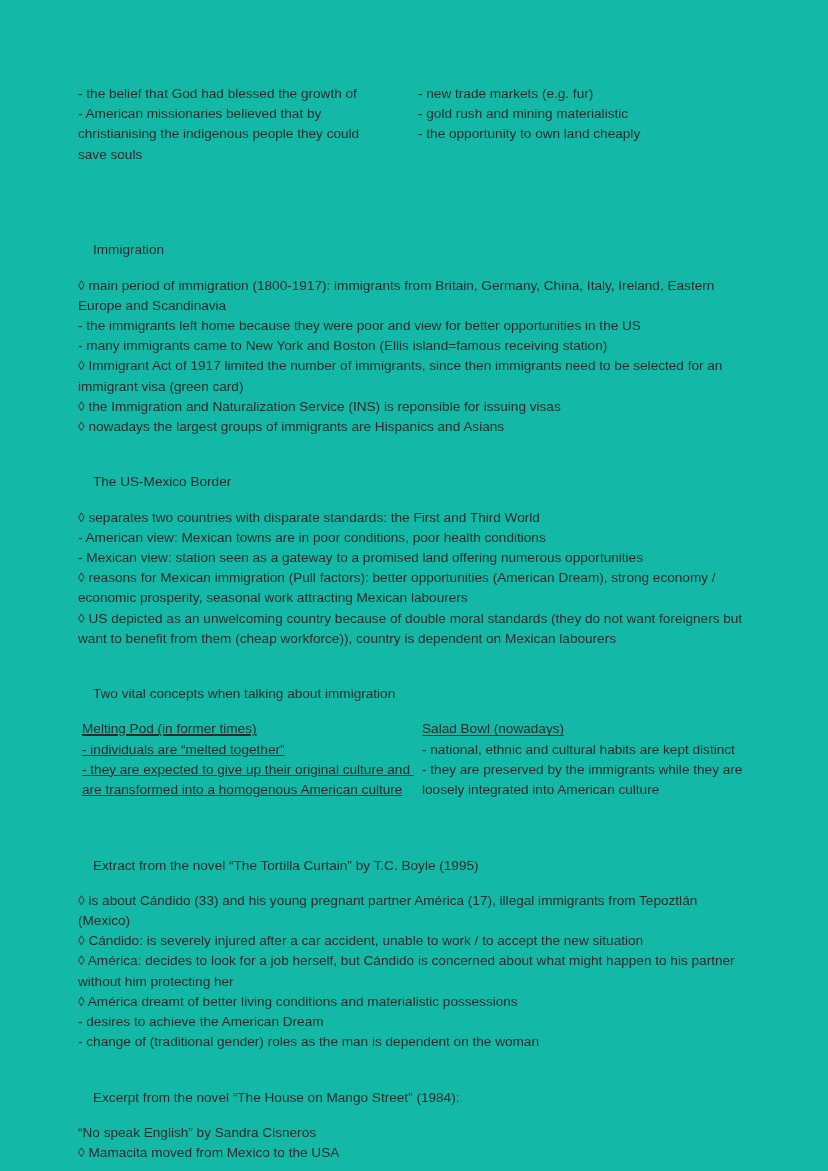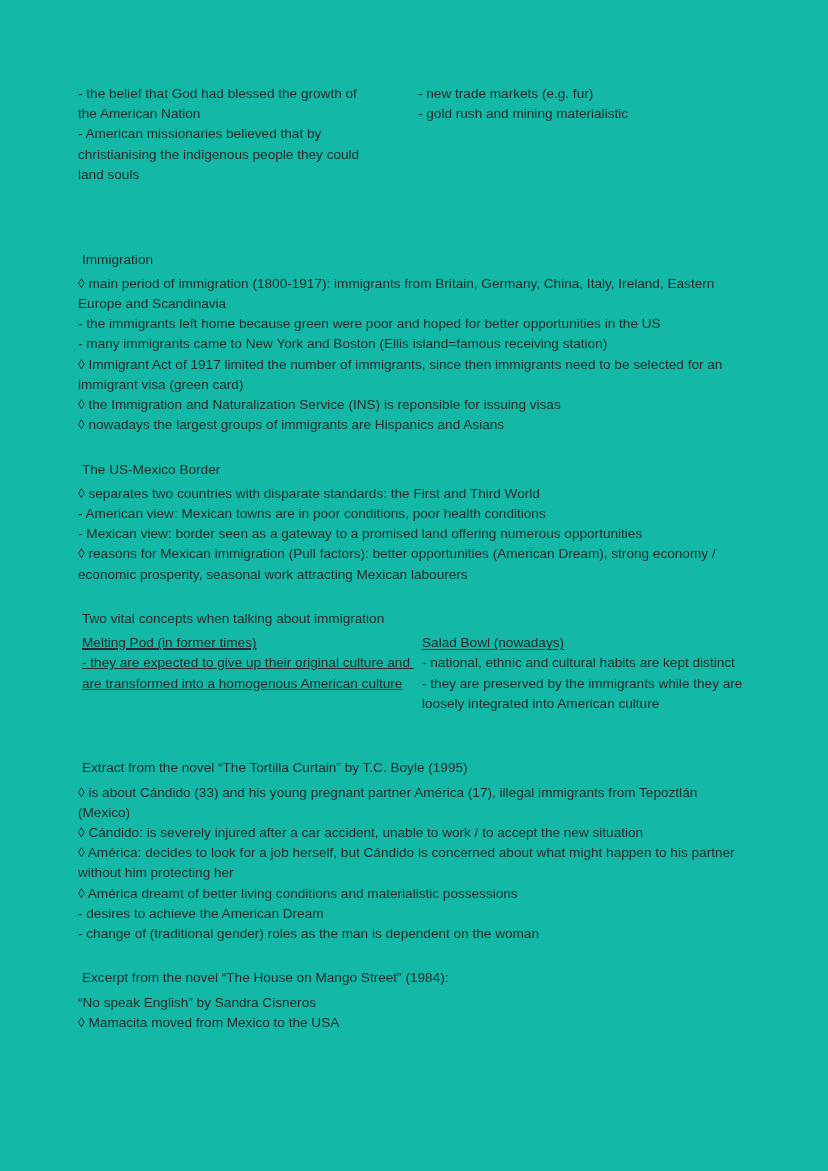--- a/index.html
+++ b/index.html
@@ -56,74 +56,76 @@
   }
   .indent-sm {
     padding-left: 4px;
     text-decoration: underline;
   }
   .underline {
     text-decoration: underline;
     text-underline-offset: 2px;
   }
   .sect-title {
-    margin: 4px;
+    margin: 15px;
     font-weight: 400;
   }
 </style>
 </head>
 <body>
 
 <div class="page">
   <div class="doc">
 
     <div class="cols">
       <div class="col-left">
         <div class="line">- the belief that God had blessed the growth of</div>
-        <div class="line">the American Nation</div>
         <div class="line">- American missionaries believed that by</div>
         <div class="line">christianising the indigenous people they could</div>
-        <div class="line">land souls</div>
+        <div class="line">save souls</div>
       </div>
       <div class="col-right">
         <div class="line">- new trade markets (e.g. fur)</div>
         <div class="line">- gold rush and mining materialistic</div>
+        <div class="line">- the opportunity to own land cheaply</div>
       </div>
     </div>
 
     <div class="spacer-lg"></div>
     <div class="spacer"></div>
 
     <div>
       <p class="para sect-title">Immigration</p>
       <p class="para line">◊ main period of immigration (1800-1917): immigrants from Britain, Germany, China, Italy, Ireland, Eastern Europe and Scandinavia</p>
-      <p class="para line">- the immigrants left home because green were poor and hoped for better opportunities in the US</p>
+      <p class="para line">- the immigrants left home because they were poor and view for better opportunities in the US</p>
       <p class="para line">- many immigrants came to New York and Boston (Ellis island=famous receiving station)</p>
       <p class="para line">◊ Immigrant Act of 1917 limited the number of immigrants, since then immigrants need to be selected for an immigrant visa (green card)</p>
       <p class="para line">◊ the Immigration and Naturalization Service (INS) is reponsible for issuing visas</p>
       <p class="para line">◊ nowadays the largest groups of immigrants are Hispanics and Asians</p>
     </div>
 
     <div class="spacer"></div>
 
     <div>
       <p class="para sect-title">The US-Mexico Border</p>
       <p class="para line">◊ separates two countries with disparate standards: the First and Third World</p>
       <p class="para line">- American view: Mexican towns are in poor conditions, poor health conditions</p>
-      <p class="para line">- Mexican view: border seen as a gateway to a promised land offering numerous opportunities</p>
+      <p class="para line">- Mexican view: station seen as a gateway to a promised land offering numerous opportunities</p>
       <p class="para line">◊ reasons for Mexican immigration (Pull factors): better opportunities (American Dream), strong economy / economic prosperity, seasonal work attracting Mexican labourers</p>
+      <p class="para line">◊ US depicted as an unwelcoming country because of double moral standards (they do not want foreigners but want to benefit from them (cheap workforce)), country is dependent on Mexican labourers</p>
     </div>
 
     <div class="spacer"></div>
 
     <div>
       <p class="para sect-title">Two vital concepts when talking about immigration</p>
       <div class="cols">
         <div class="col-left indent-sm">
           <p class="para line underline">Melting Pod (in former times)</p>
+          <p class="para line">- individuals are “melted together”</p>
           <p class="para line">- they are expected to give up their original culture and are transformed into a homogenous American culture</p>
         </div>
         <div class="col-right">
           <p class="para line underline">Salad Bowl (nowadays)</p>
           <p class="para line">- national, ethnic and cultural habits are kept distinct</p>
           <p class="para line">- they are preserved by the immigrants while they are loosely integrated into American culture</p>
         </div>
       </div>
     </div>
 

